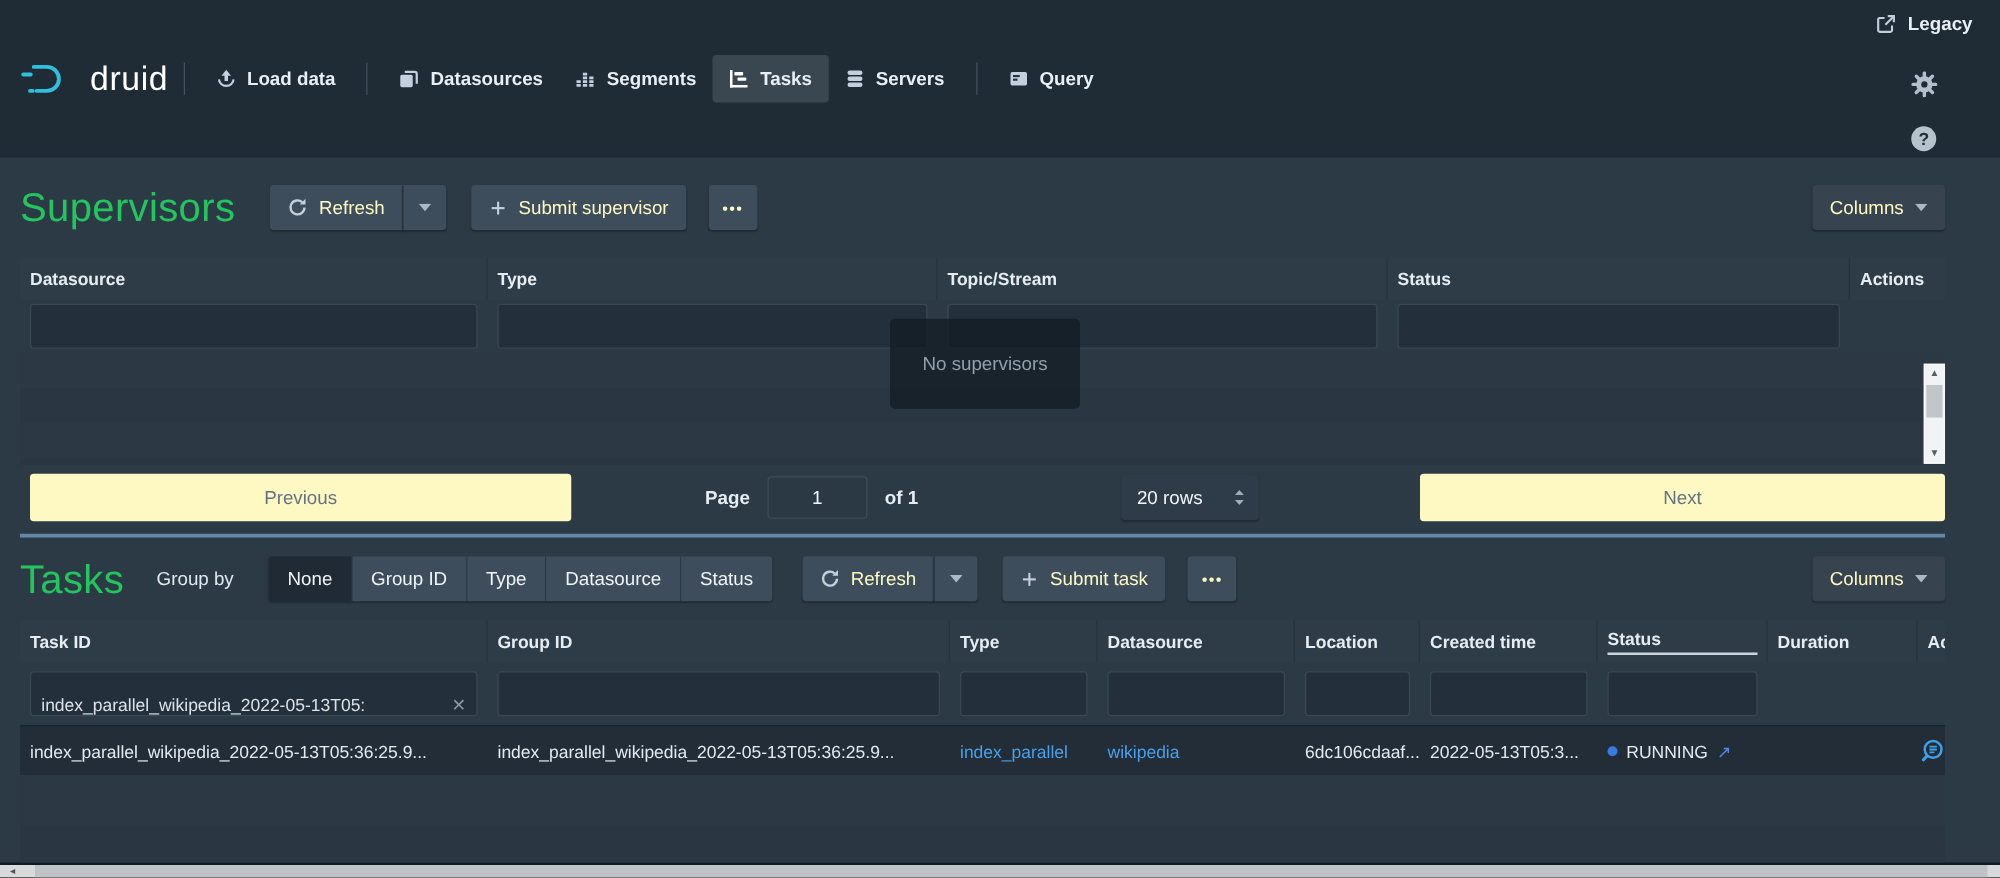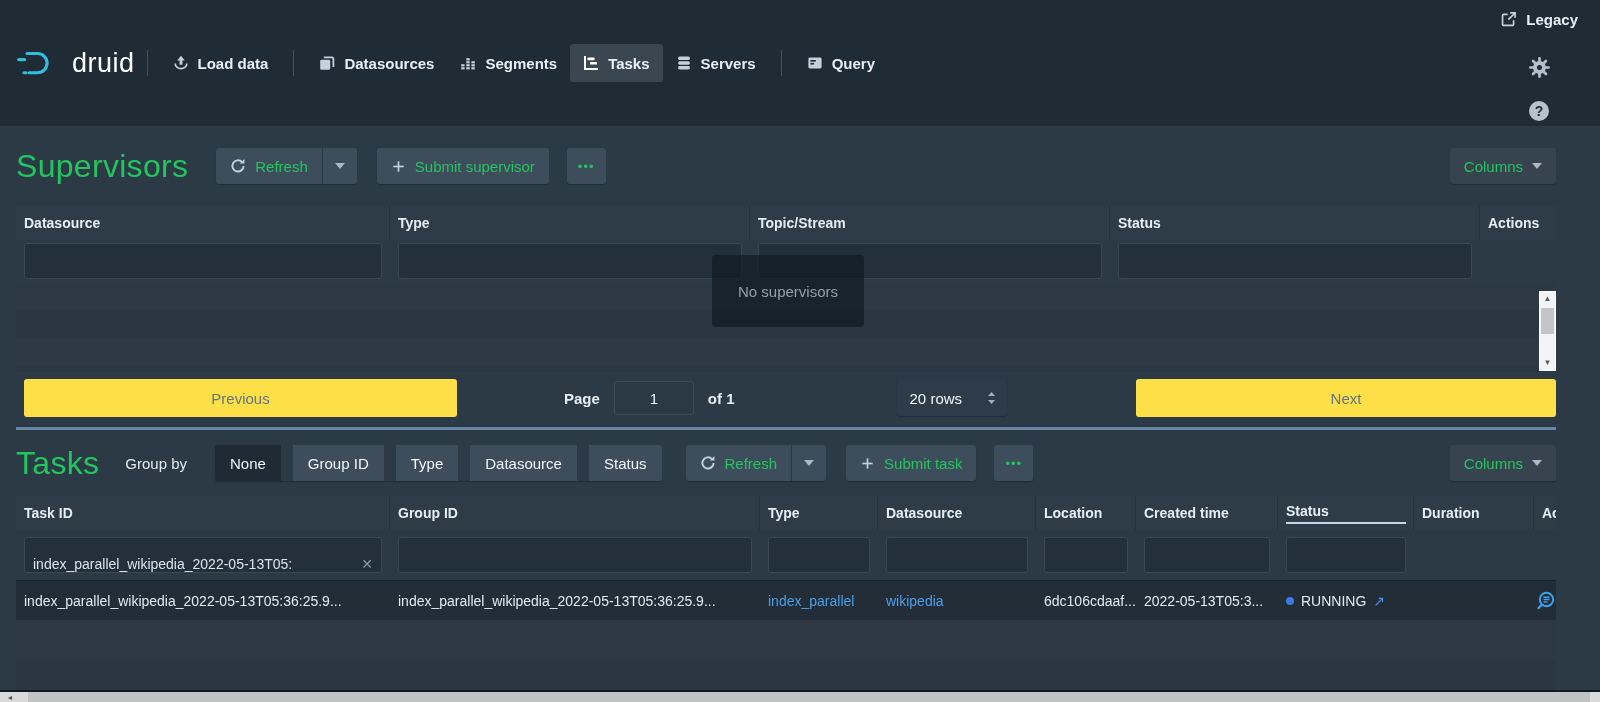--- a/index.html
+++ b/index.html
@@ -22,33 +22,33 @@
   .nav-right { margin-left:auto; display:flex; align-items:center; gap:14px;flex-direction:column; }
   .icon-btn { display:flex; align-items:center; justify-content:center; width:30px; height:30px; cursor:pointer; }
   .help-circle { width:20px; height:20px; border-radius:50%; background:#b6c3cd; color:#212c36;
                  font-weight:700; font-size:14px; display:flex; align-items:center; justify-content:center; }
 
   
   .section-head { display:flex; align-items:center; padding:0 44px 0 16px; }
   .sup .section-head { height:80px; }
   .tasks .section-head { height:66px; }
   h1 { font-size:32px; font-weight:400; color:#22c55e; letter-spacing:0.3px; }
-  .btn { height:36px; background:#3e4d5b; border:none; border-radius:3px; color:#22c55e; font-size:15px;
+  .btn { height:36px; background:#3e4d5b; border:none; border-radius:3px; color:#fef9c3; font-size:15px;
          font-family:inherit; display:inline-flex; align-items:center; gap:9px; padding:0 14px; cursor:pointer;
          box-shadow:0 1px 1px rgba(0,0,0,.25); white-space:nowrap; }
   .split { display:flex; }
   .split-main { border-radius:3px 0 0 3px; }
   .split-caret { border-radius:0 3px 3px 0; padding:0 12px; border-left:1px solid #2c3844; }
   .btn.more { padding:0 11px; letter-spacing:1px; font-size:13px; }
   .btn.columns { background:#37434f; margin-left:auto; }
   .icon-c { color:#c3d1dc; display:flex; }
 
   
   .groupby-label { font-size:15px; color:#e2eaef; margin-left:26px; font-weight:400; }
-  .seg { display:flex; margin-left:28px; border-radius:3px; overflow:hidden; box-shadow:0 1px 1px rgba(0,0,0,.25);gap:11px; }
+  .seg { display:flex; margin-left:28px; border-radius:3px; overflow:hidden; box-shadow:0 1px 1px rgba(0,0,0,.25); }
   .seg button { height:36px; background:#3e4d5b; border:none; border-right:1px solid #2c3844; color:#f0f5f8;
                 font-size:15px; font-family:inherit; padding:0 15px; cursor:pointer; }
   .seg button:last-child { border-right:none; }
   .seg button.active { background:#1f2a34; }
 
   
   .table { margin:0 44px 0 16px; width:1540px; position:relative; }
   .grid { display:grid; }
   .sup-grid   { grid-template-columns:374px 360px 360px 370px 1fr; }
   .tasks-grid { grid-template-columns:374px 370px 118px 158px 100px 142px 136px 120px 1fr; }
@@ -71,21 +71,21 @@
                    background:rgba(18,26,33,.72); color:#93a1ac; font-size:15px;
                    display:flex; align-items:center; justify-content:center; }
   .vscroll { position:absolute; right:0; top:9px; width:17px; height:80px; background:#f1f3f4;
              border:1px solid #fafbfc; display:flex; flex-direction:column; align-items:center; cursor:pointer; }
   .vs-arrow { font-size:8px; color:#5a5f64; line-height:14px; flex:none; }
   .vs-thumb { width:13px; height:26px; background:#c2c6c9; margin:2px 0; }
   .vs-spacer { flex:1; }
 
   
   .pagination { height:46px; display:flex; align-items:center; margin:0 44px 0 16px; padding-top:6px; }
-  .pgbtn { height:38px; background:#fde047; border:none; border-radius:3px; color:#627483; font-size:15px;
+  .pgbtn { height:38px; background:#fef9c3; border:none; border-radius:3px; color:#627483; font-size:15px;
            font-family:inherit; cursor:default; }
   .pgbtn.prev { width:433px; margin-left:8px; }
   .pgbtn.next { width:420px; margin-left:auto; }
   .pglabel { font-size:15px; font-weight:600; color:#e6edf2; }
   .pg-page-label { margin-left:107px; }
   .pginput { width:80px; height:34px; margin:0 14px; background:#2b3945; border:1px solid #3d4c5a; border-radius:3px;
              color:#f0f5f8; font-size:15px; display:flex; align-items:center; justify-content:center; cursor:text; }
   .rows-select { height:36px; width:110px; margin-left:162px; background:#2e3c4a; border:none; border-radius:3px;
                  color:#f0f5f8; font-size:15px; font-family:inherit; display:flex; align-items:center;
                  justify-content:space-between; padding:0 10px 0 13px; cursor:pointer; box-shadow:0 1px 1px rgba(0,0,0,.25); }

